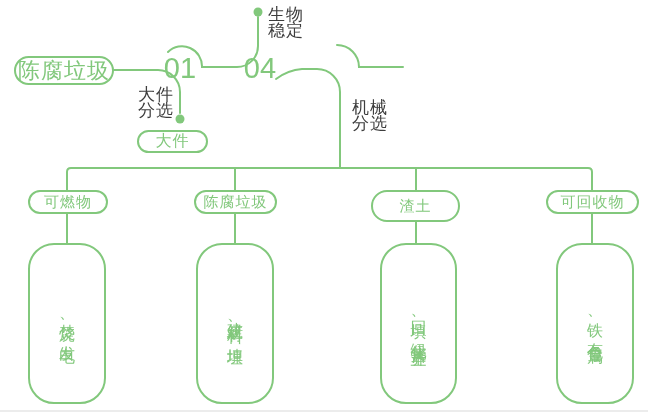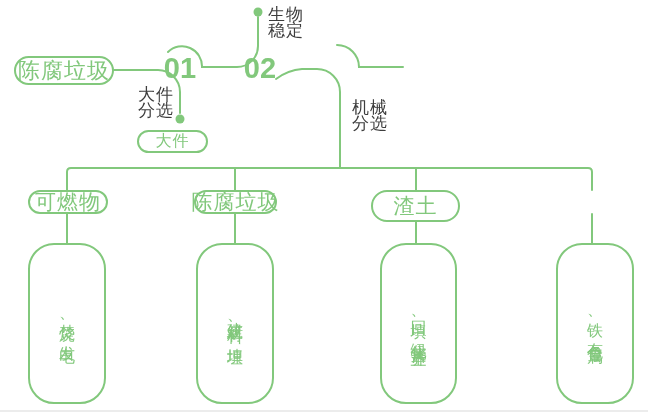--- a/index.html
+++ b/index.html
@@ -17,34 +17,34 @@
   svg.lines{position:absolute;left:0;top:0;width:648px;height:416px;}
 
   .pill{
     position:absolute;
     box-sizing:border-box;
     border:2px solid var(--g);
     border-radius:999px;
     background:#fff;
     color:var(--g);
     display:flex;align-items:center;justify-content:center;
-    font-size:21px;
+    font-size:15px;
     letter-spacing:1px;
     white-space:nowrap;
   }
   .pill.src{font-size:22px;}
 
   .num{
     position:absolute;
     top:53px;width:56px;
     text-align:center;
     color:var(--g);
     font-size:29px;
     line-height:30px;
-    font-weight:700;
+    font-weight:400;
     letter-spacing:0px;
   }
   .lbl{
     position:absolute;
     color:var(--dark);
     font-size:17px;
     line-height:16px;
     white-space:pre-line;
     letter-spacing:1px;
   }
@@ -97,21 +97,21 @@
     <path d="M235,214 V243"></path>
     <path d="M416,214 V243"></path>
     <path d="M592,214 V243"></path>
   </svg>
 
   <div class="pill src" style="left:14px;top:56px;width:100px;height:29px;">
     <span>陈腐垃圾</span>
   </div>
 
   <div class="num" style="left:152px;">01</div>
-  <div class="num" style="left:232px;">02</div>
+  <div class="num" style="left:232px;">04</div>
 
   <div class="lbl" style="left:138px;top:87px;">大件
 分选</div>
   <div class="lbl" style="left:268px;top:7px;">生物
 稳定</div>
   <div class="lbl" style="left:352px;top:100px;">机械
 分选</div>
 
   <div class="pill" style="left:137px;top:130px;width:71px;height:23px;font-size:16px;">
     <span>大件</span>
@@ -119,20 +119,23 @@
 
   <div class="pill" style="left:28px;top:190px;width:80px;height:24px;">
     <span>可燃物</span>
   </div>
   <div class="pill" style="left:194px;top:190px;width:83px;height:24px;">
     <span>陈腐垃圾</span>
   </div>
   <div class="pill" style="left:371px;top:190px;width:89px;height:32px;">
     <span>渣土</span>
   </div>
+  <div class="pill" style="left:546px;top:190px;width:93px;height:24px;">
+    <span>可回收物</span>
+  </div>
 
   <div class="tallbox" style="left:28px;width:78px;">
     <div class="vtext">焚烧、发电</div>
   </div>
   <div class="tallbox" style="left:196px;width:78px;">
     <div class="vtext">建筑材料、填埋</div>
   </div>
   <div class="tallbox" style="left:380px;width:77px;">
     <div class="vtext">回填、绿化营养土</div>
   </div>

